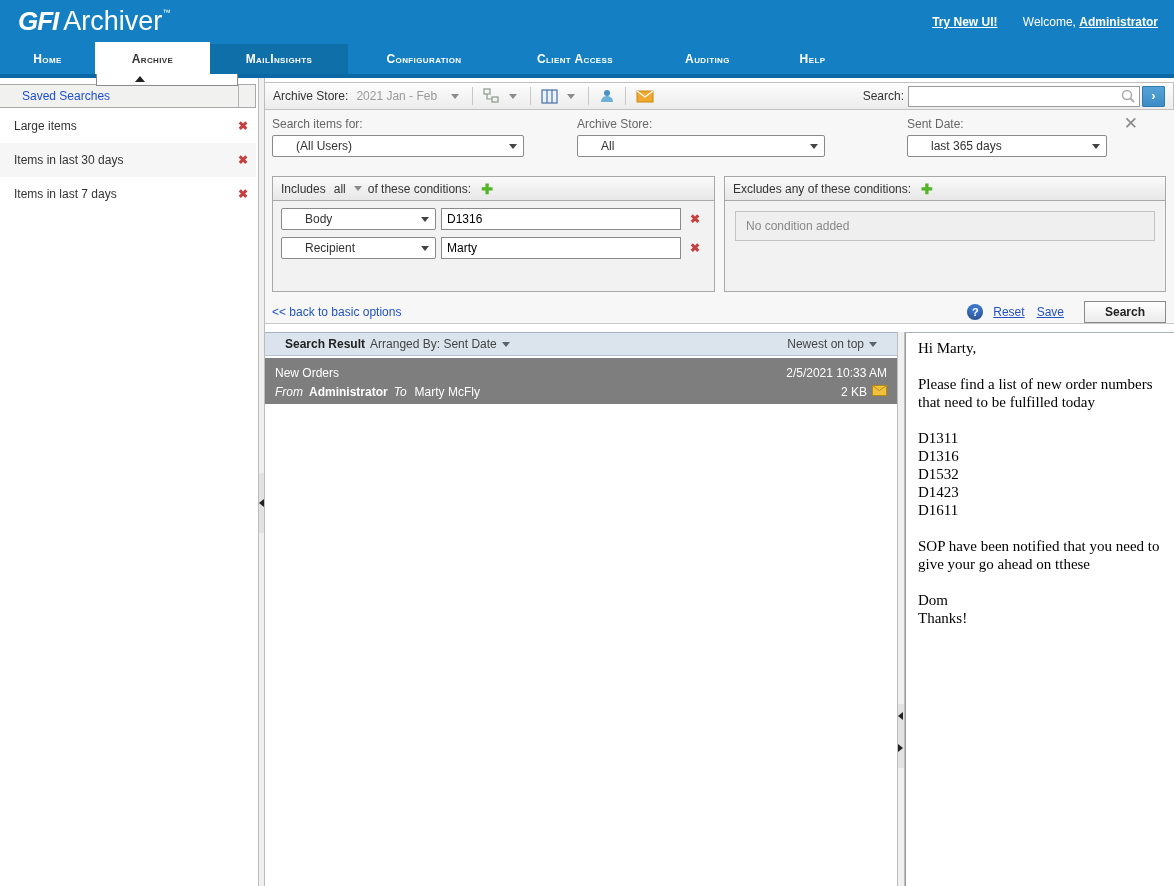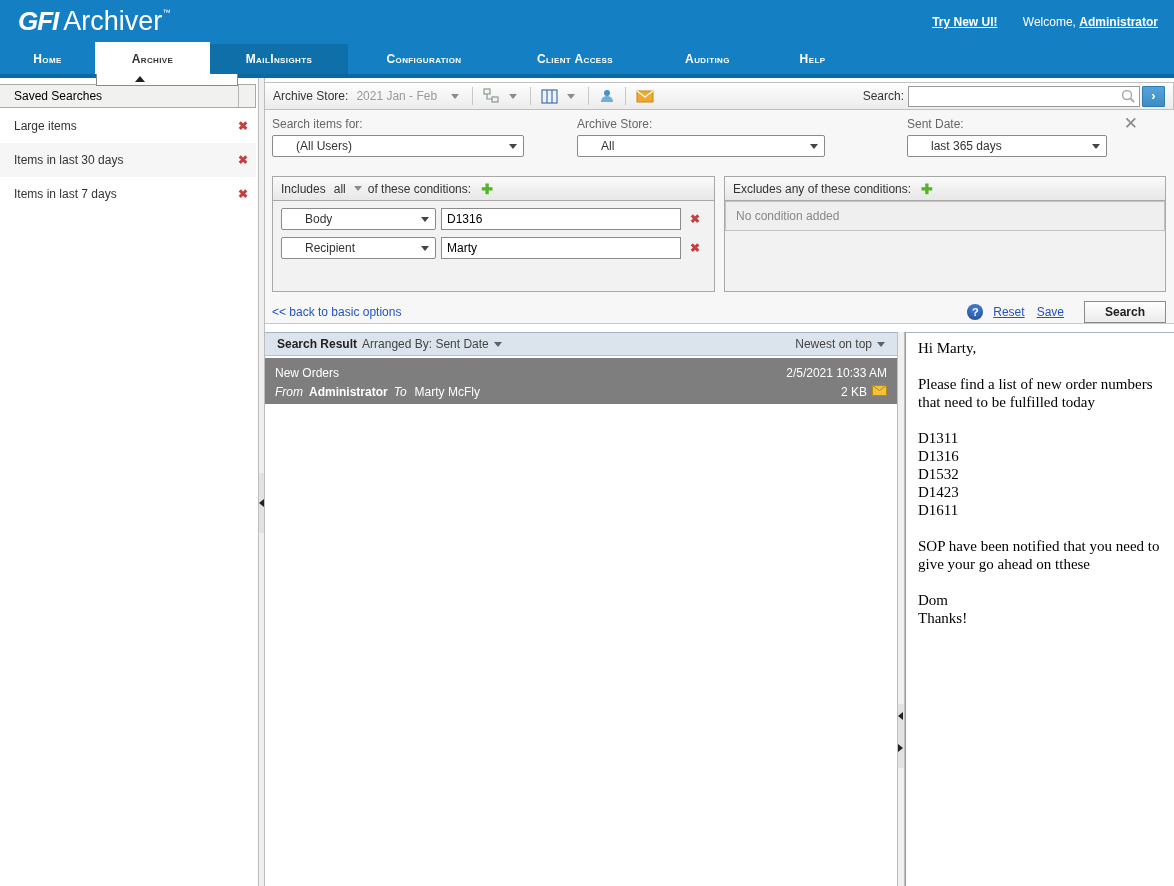--- a/index.html
+++ b/index.html
@@ -38,21 +38,21 @@
   .menu-fragment .caret-up {
     position:absolute; left:38px; top:2px; width:0; height:0;
     border-left:5px solid transparent; border-right:5px solid transparent; border-bottom:6px solid #222;
   }
 
   
   .sidebar { position:absolute; left:0; top:78px; width:258px; bottom:0; background:#fff; }
   .sidebar-header {
     position:absolute; left:0; top:6px; width:256px; height:24px; line-height:22px;
     background:#f1f1f0; border-top:1px solid #a9a9a9; border-bottom:1px solid #a9a9a9;
-    border-right:1px solid #a9a9a9; padding-left:14px; color:#000000;
+    border-right:1px solid #a9a9a9; padding-left:22px; color:#1d4ed8;
   }
   .sidebar-header .hdr-divider { position:absolute; right:16px; top:0; bottom:0; width:1px; background:#b5b5b5; }
   .saved-list { position:absolute; left:0; top:31px; width:256px; }
   .saved-item {
     height:34px; line-height:34px; padding-left:14px; position:relative; cursor:pointer; color:#333;
   }
   .saved-item.alt { background:#f6f6f6; }
   .saved-item .del-x {
     position:absolute; right:8px; top:0; line-height:34px; color:#c64040; font-size:12px; font-weight:bold; cursor:pointer;
   }
@@ -122,21 +122,21 @@
   .cond-header .mode { margin:0 2px 0 8px; cursor:pointer; }
   .plus-icon { color:#54b428; font-weight:bold; font-size:14px; margin-left:10px; cursor:pointer; line-height:14px; }
   .cond-row { display:flex; align-items:center; margin:7px 8px 0 8px; }
   .cond-row .fakeselect { width:155px; }
   .cond-row input {
     width:240px; height:22px; border:1px solid #8a8a8a; margin-left:5px; padding:2px 5px;
     font-family:"Liberation Sans",sans-serif; font-size:12px;
   }
   .cond-row .del-x { color:#c64040; font-weight:bold; font-size:12px; margin-left:9px; cursor:pointer; }
   .empty-cond {
-    height:30px; line-height:28px; border:1px solid #c3c3c3; background:#efefef;
+    margin:10px; height:30px; line-height:28px; border:1px solid #c3c3c3; background:#efefef;
     color:#888; padding-left:10px;
   }
 
   .adv-bottom { position:absolute; left:7px; right:8px; top:190px; height:24px; display:flex; align-items:center; }
   .back-link { color:#2353c0; cursor:pointer; }
   .adv-bottom .spacer { flex:1; }
   .help-icon {
     width:16px; height:16px; border-radius:50%; background:#3c74c9; color:#fff; font-weight:bold;
     font-size:11px; text-align:center; line-height:16px; cursor:pointer; margin-right:10px;
     box-shadow:inset 0 -4px 4px rgba(0,0,0,.25);
@@ -144,21 +144,21 @@
   .txt-link { color:#2353c0; text-decoration:underline; cursor:pointer; margin-right:12px; }
   .search-btn {
     width:82px; height:22px; background:linear-gradient(#fff,#ebebeb); border:1px solid #8a8a8a;
     font-weight:bold; color:#222; text-align:center; line-height:20px; cursor:pointer; margin-left:8px;
   }
 
   
   .results { position:absolute; left:0; top:254px; width:632px; bottom:0; background:#fff; }
   .results-header {
     height:24px; background:#dbe4ed; border-top:1px solid #a7b3c0; border-bottom:1px solid #b6c2cf;
-    display:flex; align-items:center; padding:0 12px; color:#444;
+    display:flex; align-items:center; padding:0 20px; color:#444;
   }
   .results-header b { color:#222; margin-right:5px; }
   .results-header .spacer { flex:1; }
   .sort-tri { display:inline-block; width:0; height:0; border-left:4px solid transparent; border-right:4px solid transparent; border-top:5px solid #55646f; margin-left:5px; }
   .sortable { cursor:pointer; display:inline-flex; align-items:center; }
 
   .mail-row { margin-top:2px; height:46px; background:#7e7e7e; color:#fff; padding:5px 10px 0 10px; cursor:pointer; }
   .mail-row .r1, .mail-row .r2 { display:flex; align-items:center; height:19px; }
   .mail-row .spacer { flex:1; }
   .mail-row .it { font-style:italic; }

